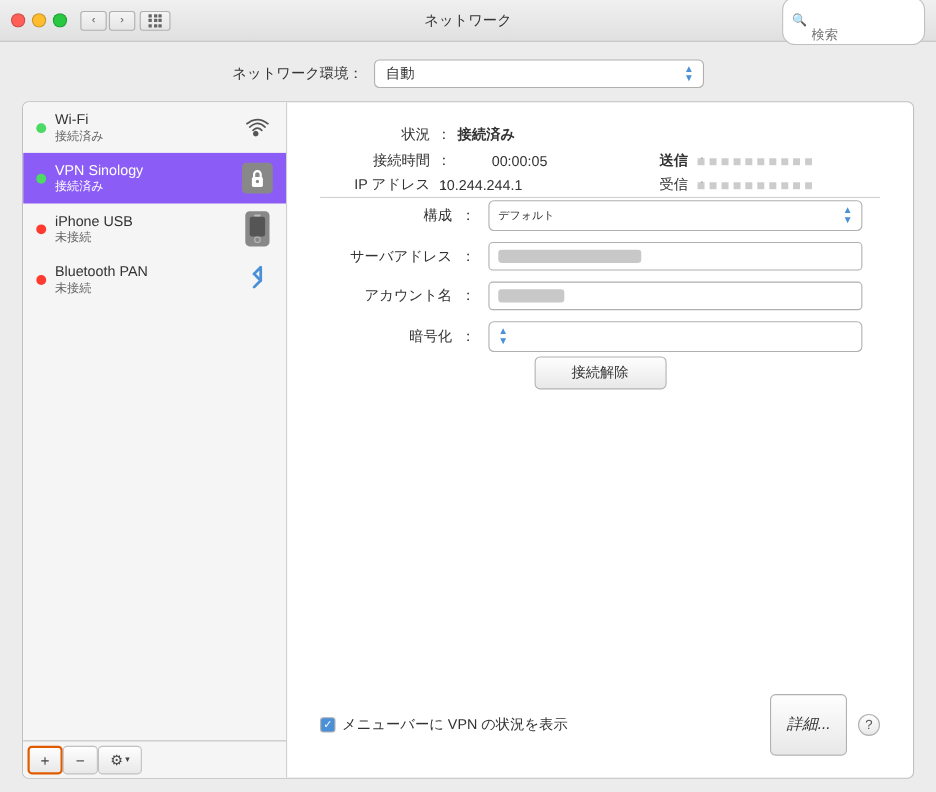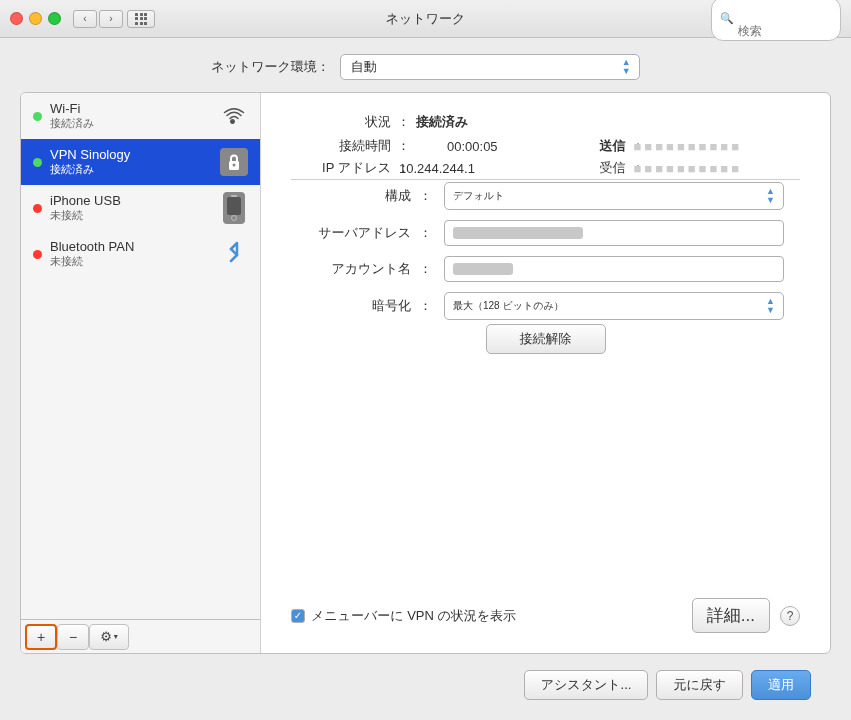--- a/index.html
+++ b/index.html
@@ -179,21 +179,21 @@
     }
     .sidebar-item {
       display: flex;
       align-items: center;
       padding: 8px 12px;
       cursor: pointer;
       gap: 8px;
       position: relative;
     }
     .sidebar-item.active {
-      background: #1d4ed8;
+      background: #8b5cf6;
     }
     .sidebar-item.active .item-name,
     .sidebar-item.active .item-status {
       color: white;
     }
     .status-dot {
       width: 9px;
       height: 9px;
       border-radius: 50%;
       flex-shrink: 0;
@@ -367,24 +367,25 @@
       color: white;
       font-size: 10px;
       flex-shrink: 0;
     }
     .checkbox-label { font-size: 13px; color: #333; }
     .spacer { flex: 1; }
     .detail-btn {
       background: linear-gradient(to bottom, #fefefe, #e8e8e8);
       border: 1px solid #b0b0b0;
       border-radius: 5px;
-      padding: 5px 14px;
-      font-size: 17px;
+      padding: 18px 14px;
+      font-size: 14px;
       color: #333;
       cursor: pointer;
+      font-style: italic;
     }
     .help-btn {
       width: 20px;
       height: 20px;
       border-radius: 50%;
       border: 1px solid #b0b0b0;
       background: linear-gradient(to bottom, #fefefe, #e8e8e8);
       display: flex;
       align-items: center;
       justify-content: center;
@@ -605,21 +606,20 @@
           <span class="form-colon">：</span>
           <div style="flex:1;max-width:340px;border:1px solid #b0b0b0;border-radius:4px;padding:4px 8px;background:white;height:26px;display:flex;align-items:center;">
             <div style="width:60px;height:12px;background:#c8c8c8;border-radius:3px;"></div>
           </div>
         </div>
 
         <div class="form-row">
           <span class="form-label">暗号化</span>
           <span class="form-colon">：</span>
           <div class="form-select">
-            <span class="form-select-text">最大（128 ビットのみ）</span>
             <div class="form-select-arrows">
               <span>▲</span>
                 <span>▼</span>
             </div>
           </div>
         </div>
 
       </div>
 
       <div class="action-buttons">
@@ -634,18 +634,13 @@
           <span class="checkbox-label">メニューバーに VPN の状況を表示</span>
         </div>
         <div class="spacer"></div>
         <button class="detail-btn">詳細...</button>
         <div class="help-btn">?</div>
       </div>
 
     </div>
   </div>
 
-  <div class="footer">
-    <button class="footer-btn">アシスタント...</button>
-    <button class="footer-btn">元に戻す</button>
-    <button class="footer-btn apply">適用</button>
-  </div>
 </div>
 
 </body></html>

